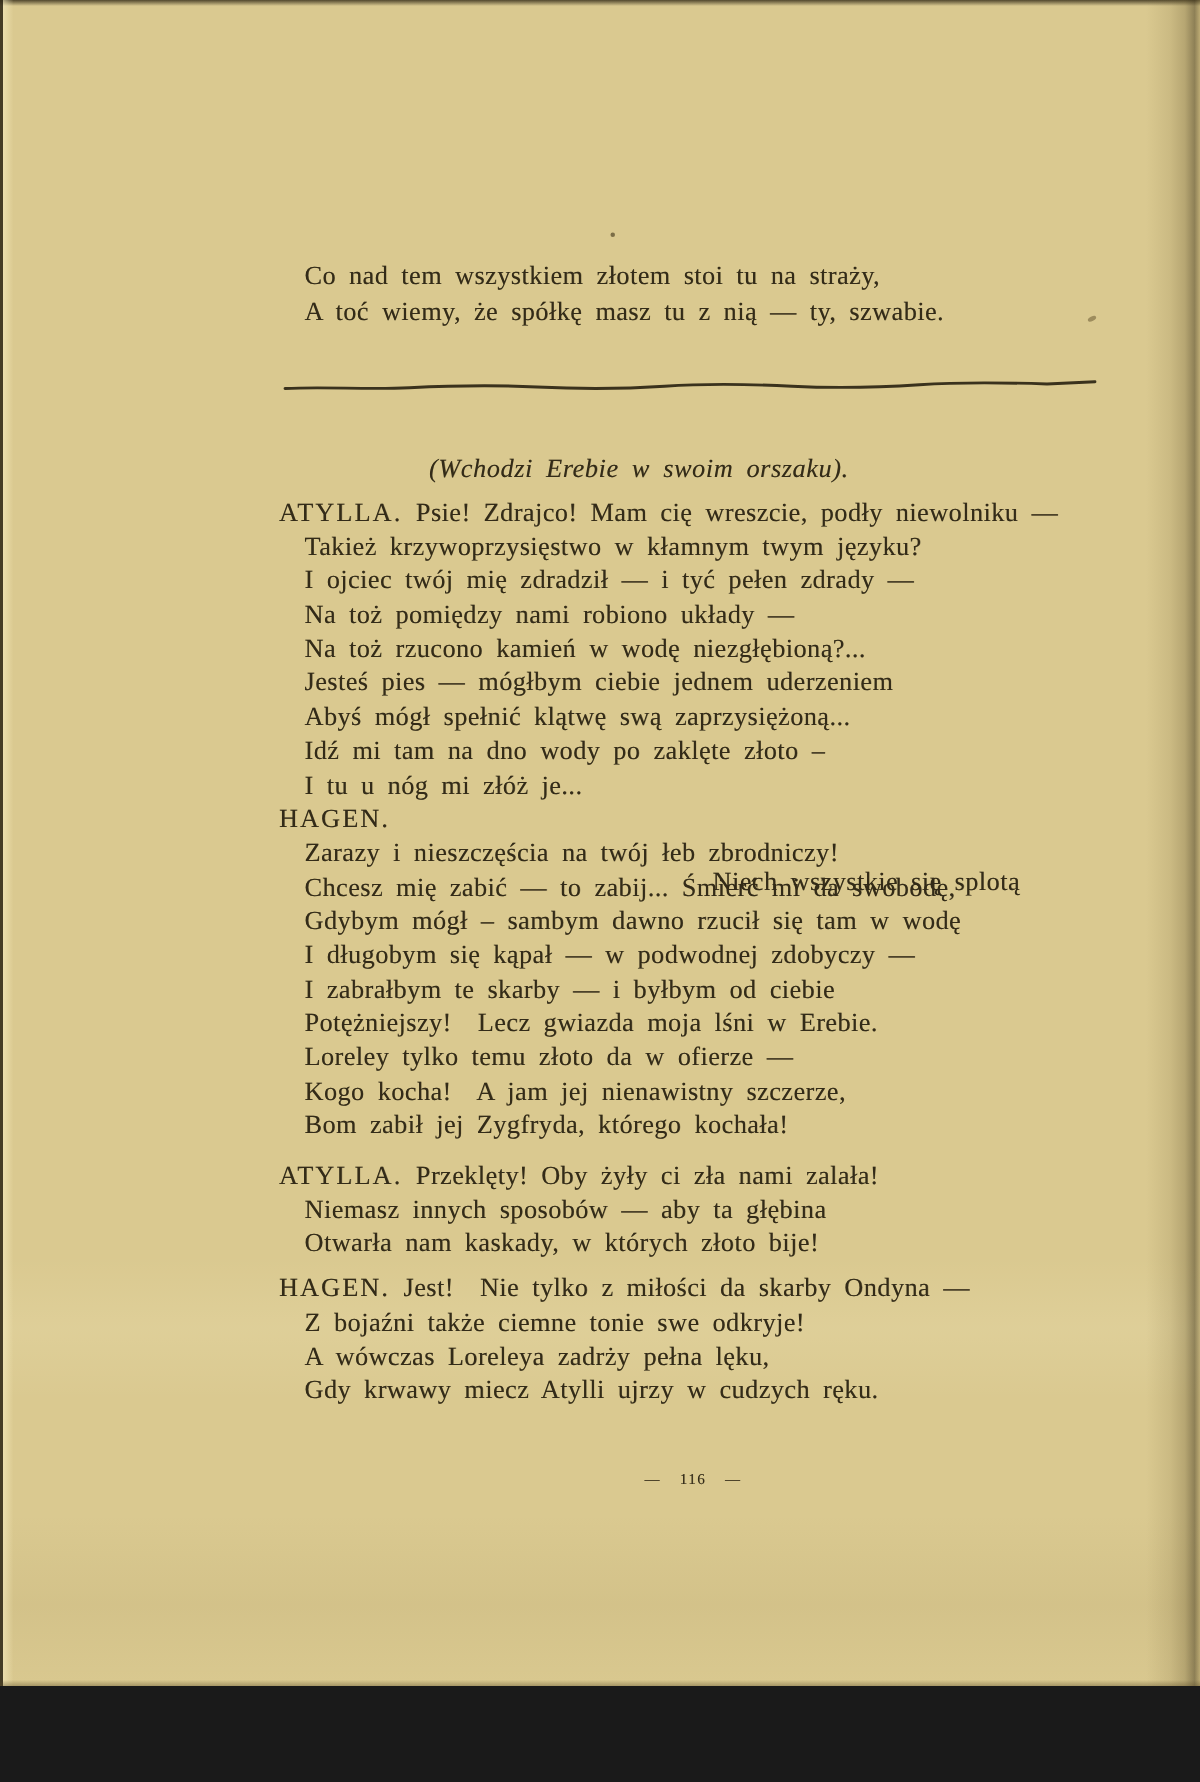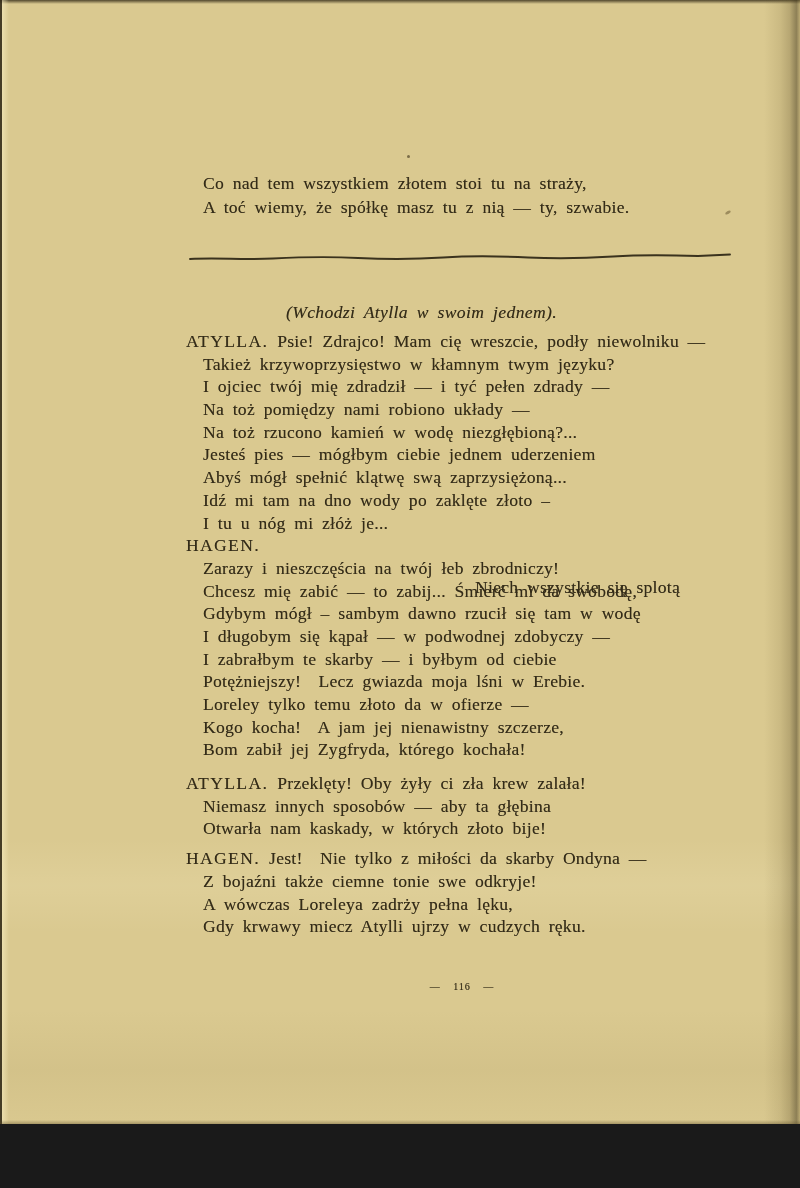--- a/index.html
+++ b/index.html
@@ -117,21 +117,21 @@
 
   <div class="prelude">
     <div class="line">Co nad tem wszystkiem złotem stoi tu na straży,</div>
     <div class="line">A toć wiemy, że spółkę masz tu z nią — ty, szwabie.</div>
   </div>
 
   <svg class="rule" width="544" height="14" viewBox="0 0 544 14">
     <path d="M2,10 C 30,8.5 55,11 85,9.5 S 140,7.5 170,9 S 225,10.5 255,8.5 S 310,7 340,8.5 S 395,9.5 425,7.5 S 480,6 510,7 L 542,5.5" fill="none" stroke="#3a321d" stroke-width="1.9" stroke-linecap="round"></path>
   </svg>
 
-  <div class="stage">(Wchodzi Atylla w swoim jednem).</div>
+  <div class="stage">(Wchodzi Erebie w swoim orszaku).</div>
 
   <div class="column">
 
     <div class="speech">
       <div class="line first">
         <span class="speaker">ATYLLA.</span><span class="opening">Psie! Zdrajco! Mam cię wreszcie, podły niewolniku —</span>
       </div>
       <div class="line">Takież krzywoprzysięstwo w kłamnym twym języku?</div>
       <div class="line">I ojciec twój mię zdradził — i tyć pełen zdrady —</div>
       <div class="line">Na toż pomiędzy nami robiono układy —</div>
@@ -153,21 +153,21 @@
       <div class="line">I długobym się kąpał — w podwodnej zdobyczy —</div>
       <div class="line">I zabrałbym te skarby — i byłbym od ciebie</div>
       <div class="line">Potężniejszy!&nbsp; Lecz gwiazda moja lśni w Erebie.</div>
       <div class="line">Loreley tylko temu złoto da w ofierze —</div>
       <div class="line">Kogo kocha!&nbsp; A jam jej nienawistny szczerze,</div>
       <div class="line">Bom zabił jej Zygfryda, którego kochała!</div>
     </div>
 
     <div class="speech gap-lg">
       <div class="line first">
-        <span class="speaker">ATYLLA.</span><span class="opening">Przeklęty! Oby żyły ci zła krew zalała!</span>
+        <span class="speaker">ATYLLA.</span><span class="opening">Przeklęty! Oby żyły ci zła nami zalała!</span>
       </div>
       <div class="line">Niemasz innych sposobów — aby ta głębina</div>
       <div class="line">Otwarła nam kaskady, w których złoto bije!</div>
     </div>
 
     <div class="speech gap-sm">
       <div class="line first">
         <span class="speaker">HAGEN.</span><span class="opening">Jest!&nbsp; Nie tylko z miłości da skarby Ondyna —</span>
       </div>
       <div class="line">Z bojaźni także ciemne tonie swe odkryje!</div>

